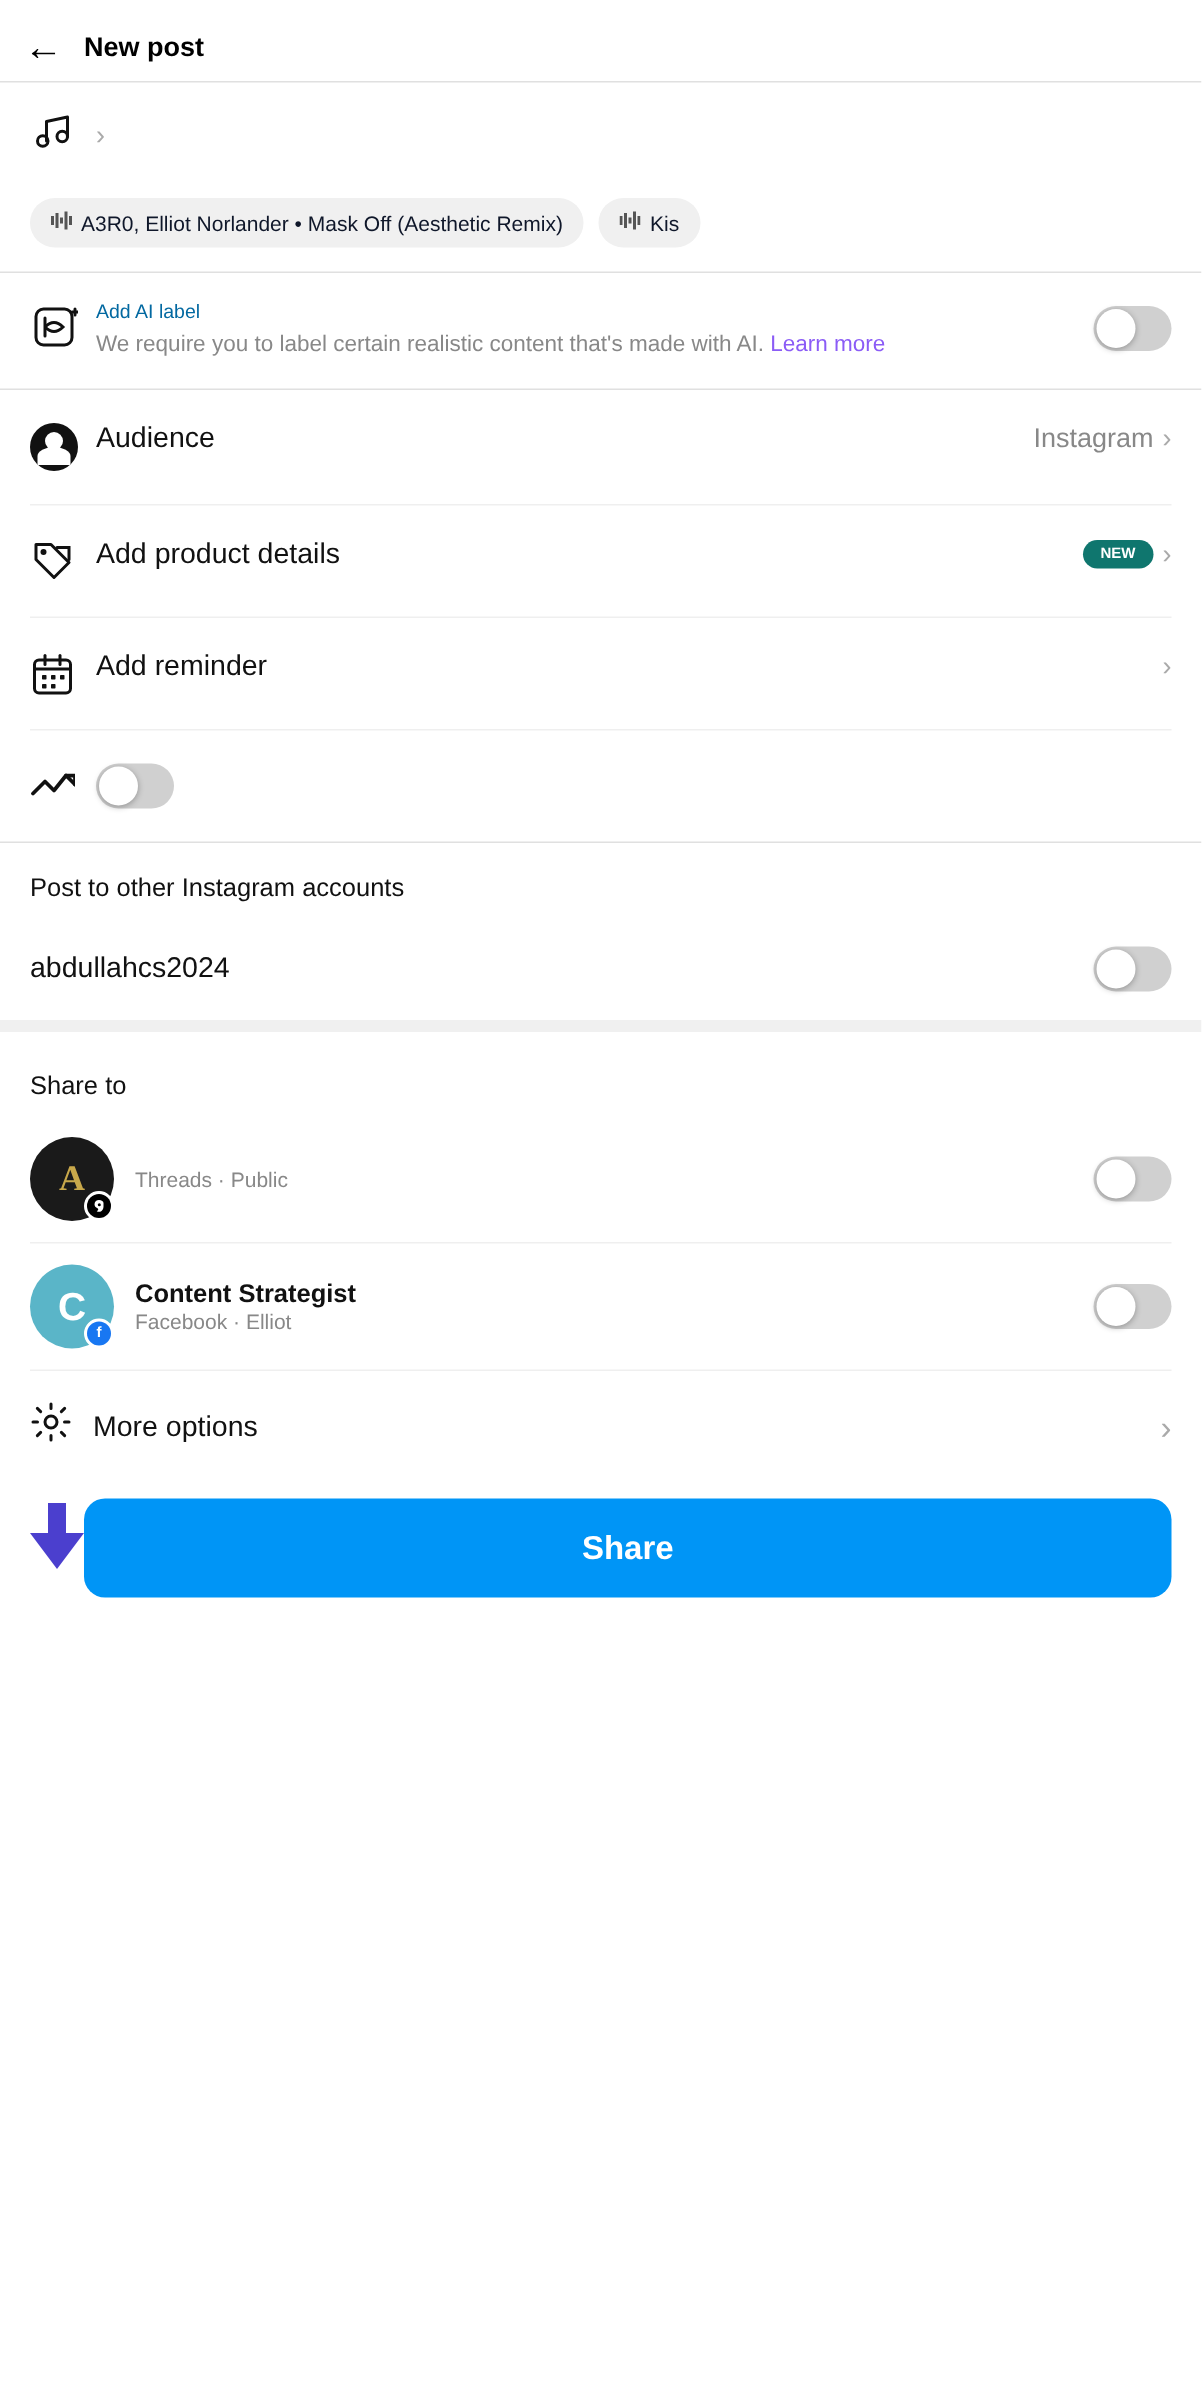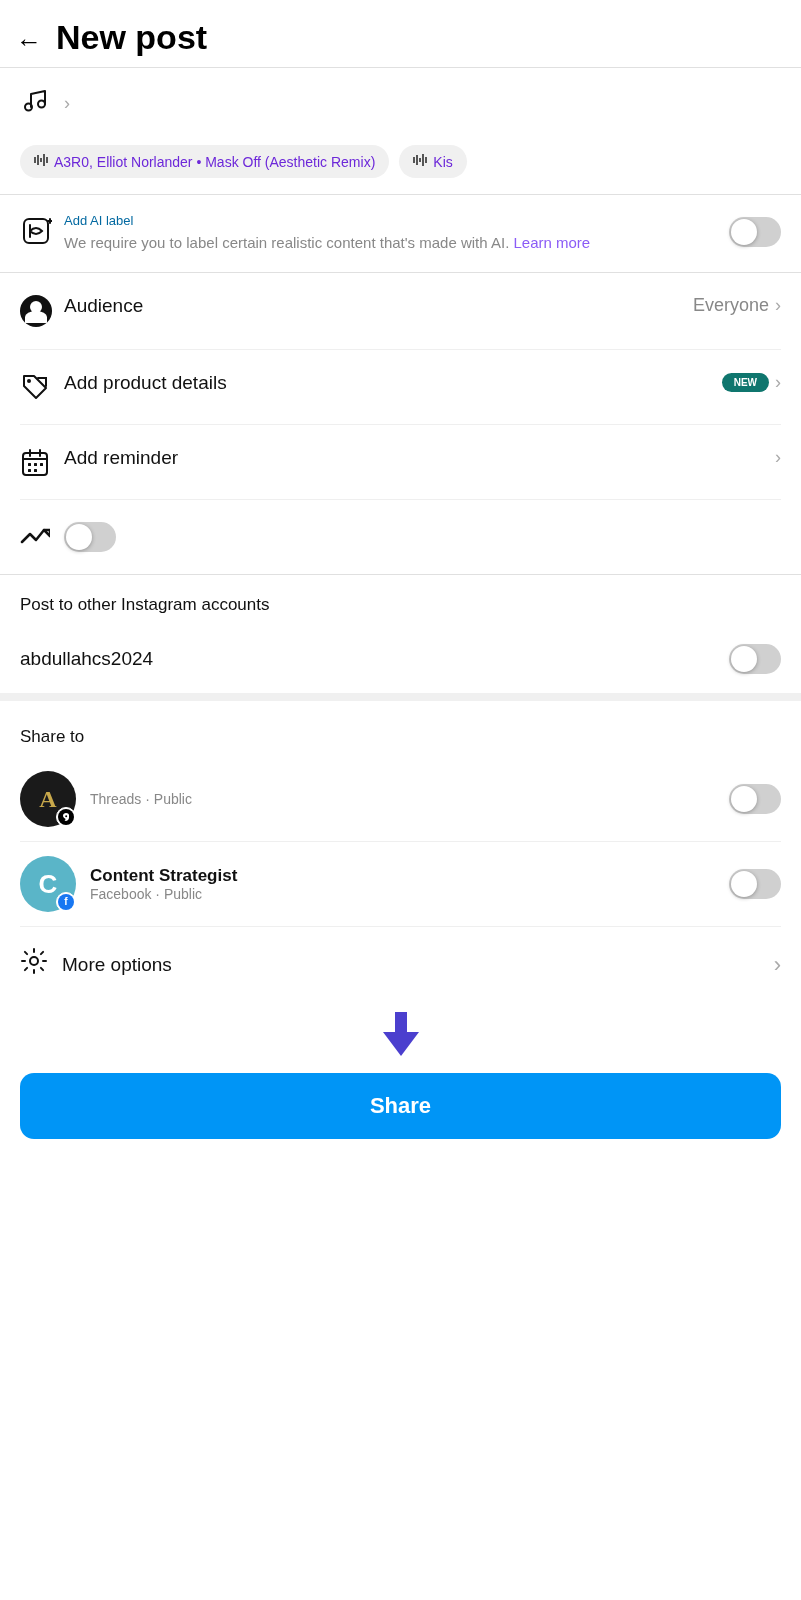--- a/index.html
+++ b/index.html
@@ -22,21 +22,21 @@
     }
     .back-btn {
       font-size: 26px;
       cursor: pointer;
       line-height: 1;
       color: #000;
       background: none;
       border: none;
     }
     .header-title {
-      font-size: 34px;
+      font-size: 18px;
       font-weight: 700;
       color: #000;
     }
 
     
     .divider {
       height: 1px;
       background: #e0e0e0;
       margin: 0 0;
     }
@@ -105,21 +105,21 @@
     }
     .music-chip {
       display: flex;
       align-items: center;
       gap: 6px;
       background: #f0f0f0;
       border-radius: 20px;
       padding: 8px 14px;
       white-space: nowrap;
       font-size: 14px;
-      color: #6d28d9;
+      color: #0f172a;
       flex-shrink: 0;
     }
     .music-chip .waveform {
       font-size: 13px;
       color: #555;
     }
 
     
     .ai-row {
       display: flex;
@@ -298,21 +298,20 @@
       flex: 1;
       font-size: 19px;
       color: #111;
     }
 
     
     .share-button-area {
       position: relative;
       padding: 10px 20px 20px 20px;
       display: flex;
-      flex-direction: column;
       align-items: center;
     }
     .down-arrow {
       font-size: 36px;
       color: #4b3fce;
       margin-bottom: 8px;
     }
     .share-btn {
       width: 100%;
       background: #0095f6;
@@ -440,21 +439,21 @@
 </div>
 
 <div class="divider"></div>
 
 <div class="row-item">
   <div class="icon-wrap">
     <div class="audience-icon"></div>
   </div>
   <span class="label-text">Audience</span>
   <div class="right-side">
-    <span>Everyone</span>
+    <span>Instagram</span>
     <span class="chevron">›</span>
   </div>
 </div>
 
 <div class="thin-divider"></div>
 
 <div class="row-item">
   <div class="icon-wrap">
     <svg width="30" height="30" viewBox="0 0 30 30" fill="none">
       <path d="M4 4 L14 4 L26 16 L16 26 L4 14 Z" stroke="#111" stroke-width="2" fill="none" stroke-linejoin="round"></path>
@@ -543,21 +542,21 @@
         <span style="font-size: 26px; font-weight: 700; color: #fff;">C</span>
       </div>
       <div class="avatar-badge">
         <div class="avatar-badge-inner" style="background: #1877f2;">
           <span style="color:#fff; font-size:10px; font-weight:900; line-height:1;">f</span>
         </div>
       </div>
     </div>
     <div class="share-account-info">
       <div class="share-account-name bold">Content Strategist</div>
-      <div class="share-account-sub">Facebook · Public</div>
+      <div class="share-account-sub">Facebook · Elliot</div>
     </div>
     <div class="toggle"></div>
   </div>
 
   <div class="thin-divider"></div>
 
   <div class="more-options-row">
     <div class="gear-icon">
       <svg width="28" height="28" viewBox="0 0 28 28" fill="none">
         <circle cx="14" cy="14" r="4" stroke="#111" stroke-width="2"></circle>

